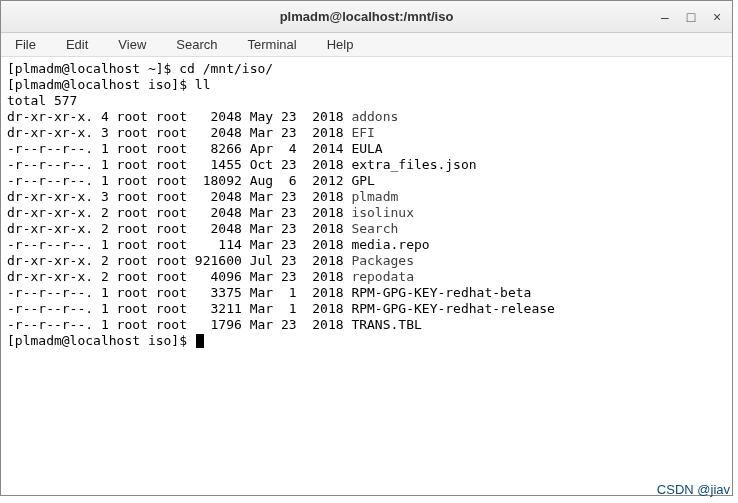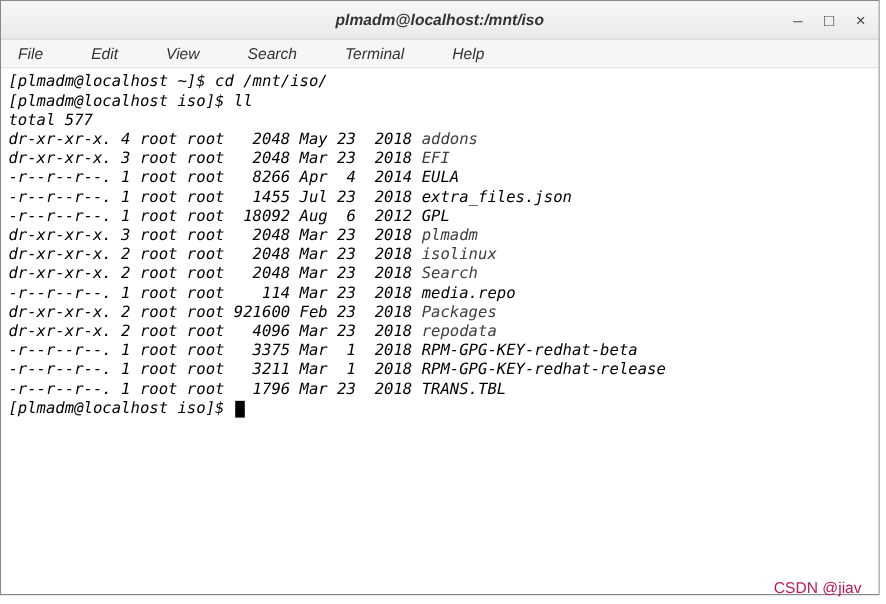--- a/index.html
+++ b/index.html
@@ -11,21 +11,20 @@
   position: relative;
   overflow: hidden;
 }
 .window {
   width: 733px;
   height: 496px;
   border: 1px solid #888;
   background: #fff;
   display: flex;
   flex-direction: column;
-  font-style: italic;
 }
 .titlebar {
   height: 32px;
   background: linear-gradient(#f7f7f7, #eaeaea);
   border-bottom: 1px solid #ccc;
   display: flex;
   align-items: center;
   justify-content: center;
   position: relative;
 }
@@ -55,21 +54,21 @@
   font-family: sans-serif;
   line-height: 1;
 }
 .menubar {
   height: 24px;
   background: #f6f6f6;
   border-bottom: 1px solid #ddd;
   display: flex;
   align-items: center;
   padding: 0 4px;
-  gap: 20px;
+  gap: 10px;
 }
 .menu-item {
   font-size: 13px;
   color: #333;
   padding: 2px 10px;
   cursor: pointer;
 }
 .terminal {
   flex: 1;
   background: #fff;
@@ -85,24 +84,24 @@
 .cursor {
   display: inline-block;
   width: 8px;
   height: 14px;
   background: #000;
   vertical-align: text-bottom;
   margin-left: 1px;
 }
 .watermark {
   position: absolute;
-  right: 20px;
+  right: 8px;
   bottom: 6px;
   font-size: 13px;
-  color: #be185d;
+  color: #0c4a6e;
   font-family: sans-serif;
 }
 </style>
 </head>
 <body>
 
 <div class="window">
 
   <div class="titlebar">
     <span class="titlebar-title">plmadm@localhost:/mnt/iso</span>
@@ -121,27 +120,27 @@
     <span class="menu-item">Terminal</span>
     <span class="menu-item">Help</span>
   </div>
 
   <div class="terminal" id="terminal"><span>[plmadm@localhost ~]$ </span><span>cd /mnt/iso/</span>
 <span>[plmadm@localhost iso]$ </span><span>ll</span>
 <span>total 577</span>
 <span>dr-xr-xr-x. 4 root root   2048 May 23  2018 </span><span class="dir-link">addons</span>
 <span>dr-xr-xr-x. 3 root root   2048 Mar 23  2018 </span><span class="dir-link">EFI</span>
 <span>-r--r--r--. 1 root root   8266 Apr  4  2014 </span><span>EULA</span>
-<span>-r--r--r--. 1 root root   1455 Jul 23  2018 </span><span>extra_files.json</span>
+<span>-r--r--r--. 1 root root   1455 Oct 23  2018 </span><span>extra_files.json</span>
 <span>-r--r--r--. 1 root root  18092 Aug  6  2012 </span><span>GPL</span>
 <span>dr-xr-xr-x. 3 root root   2048 Mar 23  2018 </span><span class="dir-link">plmadm</span>
 <span>dr-xr-xr-x. 2 root root   2048 Mar 23  2018 </span><span class="dir-link">isolinux</span>
 <span>dr-xr-xr-x. 2 root root   2048 Mar 23  2018 </span><span class="dir-link">Search</span>
 <span>-r--r--r--. 1 root root    114 Mar 23  2018 </span><span>media.repo</span>
-<span>dr-xr-xr-x. 2 root root 921600 Feb 23  2018 </span><span class="dir-link">Packages</span>
+<span>dr-xr-xr-x. 2 root root 921600 Jul 23  2018 </span><span class="dir-link">Packages</span>
 <span>dr-xr-xr-x. 2 root root   4096 Mar 23  2018 </span><span class="dir-link">repodata</span>
 <span>-r--r--r--. 1 root root   3375 Mar  1  2018 </span><span>RPM-GPG-KEY-redhat-beta</span>
 <span>-r--r--r--. 1 root root   3211 Mar  1  2018 </span><span>RPM-GPG-KEY-redhat-release</span>
 <span>-r--r--r--. 1 root root   1796 Mar 23  2018 </span><span>TRANS.TBL</span>
 <span>[plmadm@localhost iso]$ </span><span class="cursor"></span></div>
 
 </div>
 
 <div class="watermark">CSDN @jiav</div>
 

